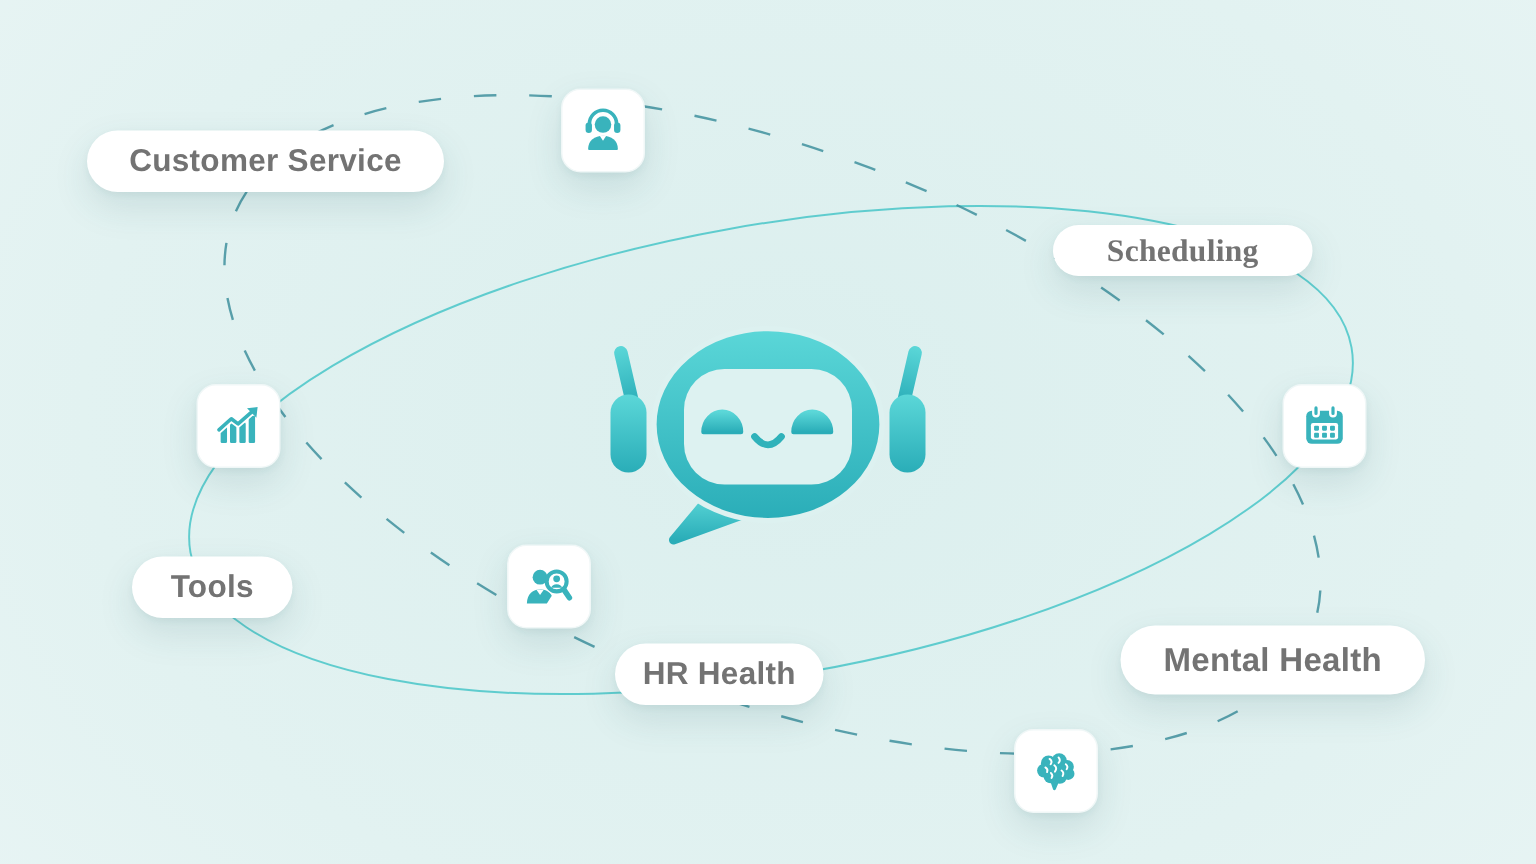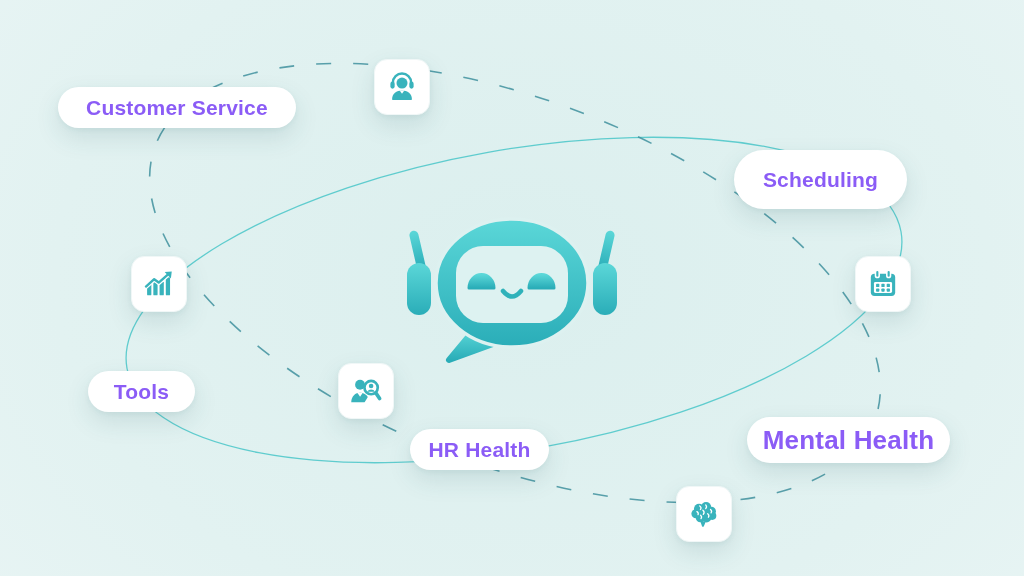--- a/index.html
+++ b/index.html
@@ -14,36 +14,36 @@
       radial-gradient(120% 160% at 51% 48%, #dbefee 0%, #e2f2f1 38%, #ecf6f6 72%, #f5fbfb 100%);
   }
   .orbit-layer{ position:absolute; inset:0; z-index:1; }
   .card{
     position:absolute; z-index:3; background:#ffffff;
     display:flex; align-items:center; justify-content:center;
     box-shadow:0 10px 24px rgba(42,96,100,.13), 0 2px 5px rgba(42,96,100,.06);
   }
   .pill{
     border-radius:999px;
-    color:#8b5cf6; font-weight:600; font-size:21px; letter-spacing:.2px;
+    color:#737373; font-weight:600; font-size:21px; letter-spacing:.2px;
     white-space:nowrap;
     text-align:center;
   }
   .tile{
     width:56px; height:56px; border-radius:13px;
     border:1px solid #f0f7f7;
   }
   .tile svg{ width:34px; height:34px; display:block; }
 
   
   .p-customer { left:58px;  top:87px;  width:238px; height:41px; }
-  .p-schedule { left:734px; top:150px; width:173px; height:59px; }
+  .p-schedule { left:702px; top:150px; width:173px; height:34px;font-family:Liberation Serif, serif; }
   .p-sales    { left:88px;  top:371px; width:107px; height:41px; }
   .p-hr       { left:410px; top:429px; width:139px; height:41px; }
-  .p-mental   { left:747px; top:417px; width:203px; height:46px; font-size:26px; }
+  .p-mental   { left:747px; top:417px; width:203px; height:46px; font-size:22px; }
 
   
   .t-support  { left:374px; top:59px;  }
   .t-chart    { left:131px; top:256px; }
   .t-calendar { left:855px; top:256px; }
   .t-hrsearch { left:338px; top:363px; }
   .t-brain    { left:676px; top:486px; }
 </style>
 </head>
 <body>

